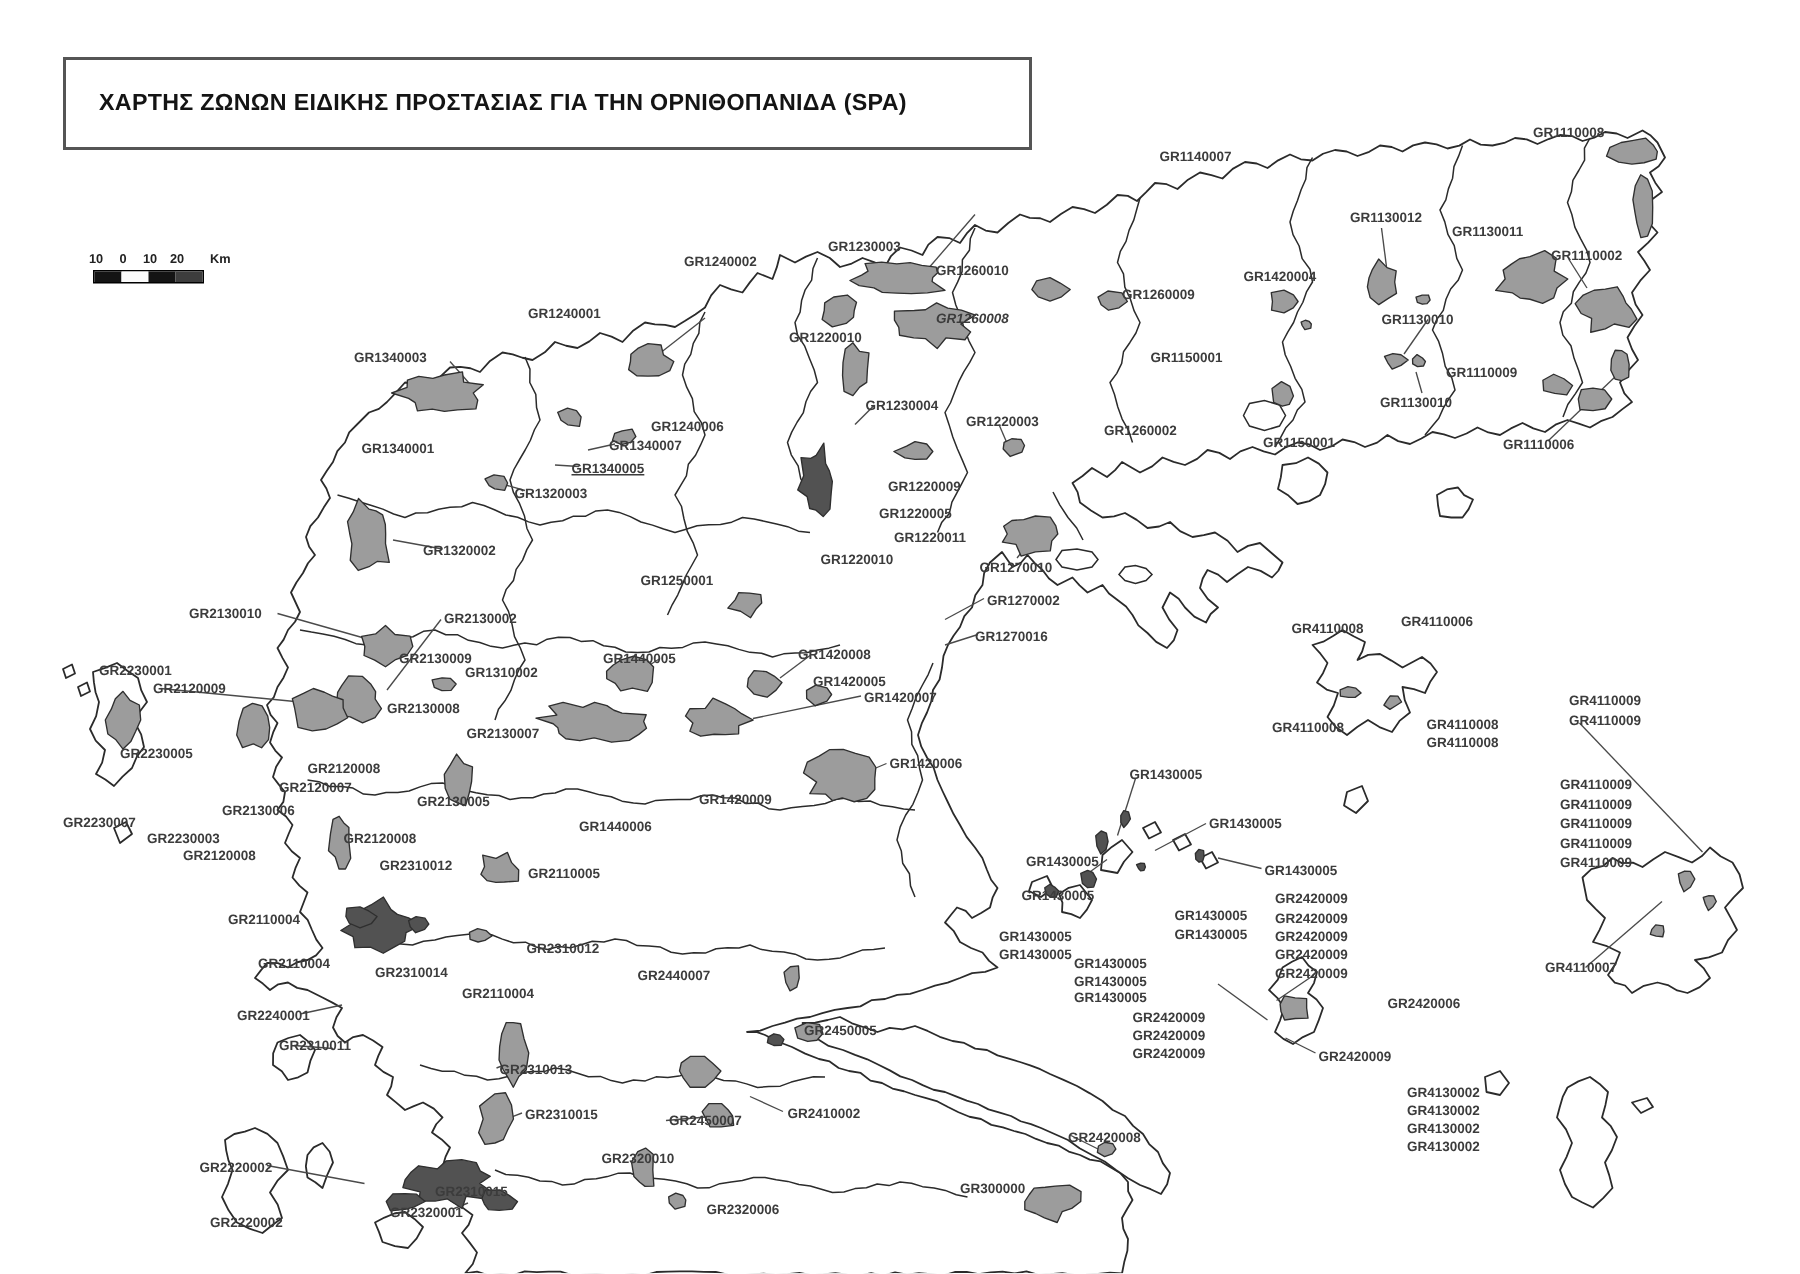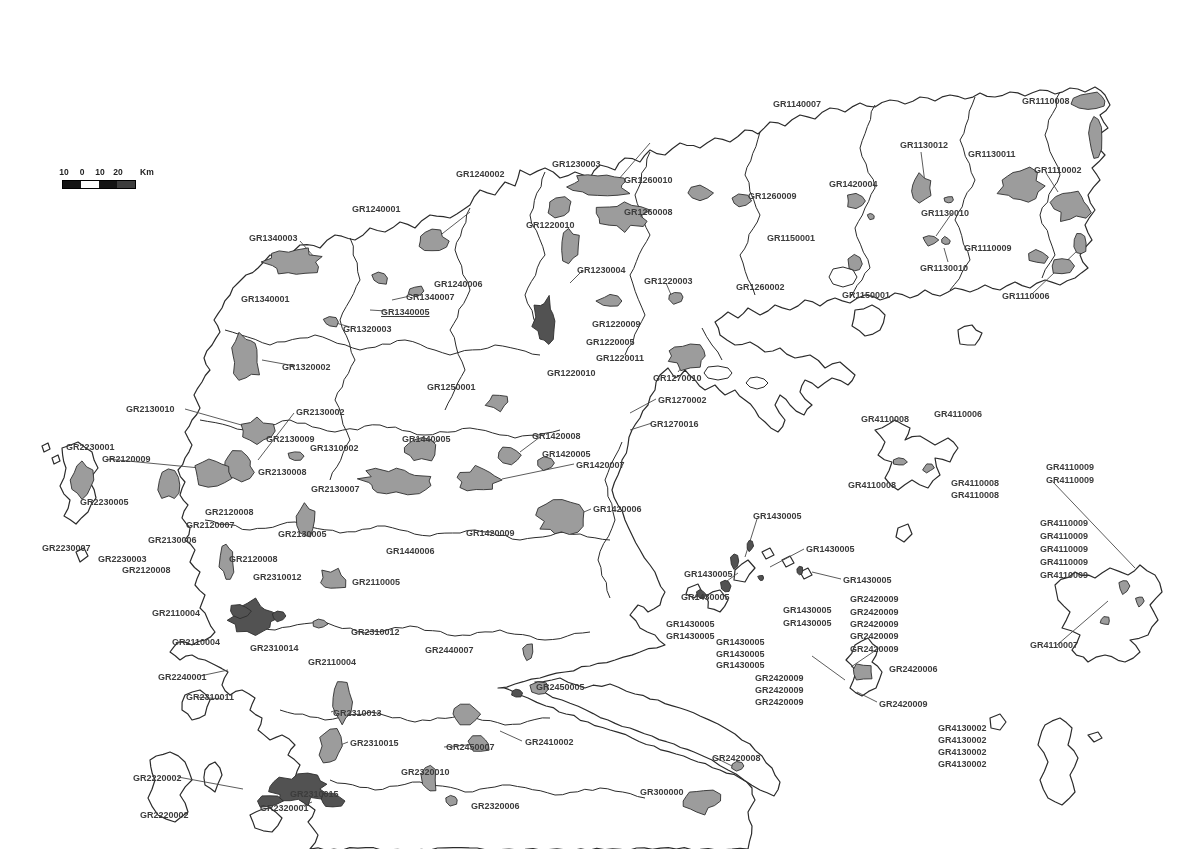--- a/index.html
+++ b/index.html
@@ -28,20 +28,23 @@
   .leader{stroke:#4a4a4a;stroke-width:.9;}
   #label-layer{position:absolute;left:0;top:0;width:1200px;height:849px;pointer-events:none;}
   .site-label{position:absolute;font-size:9px;font-weight:bold;color:var(--label,#3c3c3c);
         white-space:nowrap;line-height:1;}
 </style>
 </head>
 <body>
 
 <div class="page">
 
+  <div class="title-box">
+    <span class="title-text">ΧΑΡΤΗΣ ΖΩΝΩΝ ΕΙΔΙΚΗΣ ΠΡΟΣΤΑΣΙΑΣ ΓΙΑ ΤΗΝ ΟΡΝΙΘΟΠΑΝΙΔΑ (SPA)</span>
+  </div>
 
   <div class="scalebar">
     <span class="tick" style="left:-6px">10</span>
     <span class="tick" style="left:12px">0</span>
     <span class="tick" style="left:30px">10</span>
     <span class="tick" style="left:48px">20</span>
     <span class="unit">Km</span>
     <span class="bar">
         <i class="s1"></i>
         <i class="s2"></i>
@@ -225,34 +228,34 @@
         <polygon points="1129.9,586.0 1127.0,591.3 1122.6,594.5 1120.0,588.7 1118.9,582.6 1123.1,580.7 1126.9,580.9" class="patch"></polygon>
         <polygon points="1144.2,601.0 1142.1,604.3 1138.9,607.0 1136.9,602.8 1135.5,598.3 1139.3,597.1 1142.4,597.2" class="patch"></polygon>
         <polygon points="1109.3,621.0 1108.5,624.5 1104.1,624.1 1100.2,622.9 1101.2,619.6 1103.8,616.6 1108.8,617.2" class="patch"></polygon>
         <polygon points="953.4,200.0 951.4,202.4 948.2,202.8 944.9,201.6 944.0,198.1 948.1,196.8 952.3,196.7" class="patch"></polygon>
         <polygon points="874.2,216.0 873.9,218.7 869.9,219.7 868.1,217.0 867.4,214.7 870.2,213.5 872.8,214.3" class="patch"></polygon>
       </g>
   </svg>
 
   <div id="label-layer">
       <div class="site-label" style="left: 753px; top: 100px; padding-left: 20px;">GR1140007</div>
-      <div class="site-label" style="left: 1022px; top: 97px; text-align: center;">GR1110008</div>
+      <div class="site-label" style="left: 1022px; top: 84px; text-align: center;">GR1110008</div>
       <div class="site-label" style="left: 624px; top: 128px; margin-top: 48px;">GR1260010</div>
       <div class="site-label" style="left: 900px; top: 141px;">GR1130012</div>
       <div class="site-label" style="left: 968px; top: 150px;">GR1130011</div>
       <div class="site-label" style="left: 1034px; top: 166px;">GR1110002</div>
       <div class="site-label" style="left: 504px; top: 160px; padding-left: 48px;">GR1230003</div>
       <div class="site-label" style="left: 456px; top: 170px;">GR1240002</div>
       <div class="site-label" style="left: 797px; top: 180px; margin-left: 32px;">GR1420004</div>
       <div class="site-label" style="left: 352px; top: 205px;">GR1240001</div>
-      <div class="site-label" style="left: 624px; top: 208px;">GR1260008</div>
+      <div class="site-label" style="left: 624px; top: 208px; font-style: italic;">GR1260008</div>
       <div class="site-label" style="left: 716px; top: 192px; margin-left: 32px;">GR1260009</div>
       <div class="site-label" style="left: 921px; top: 209px;">GR1130010</div>
       <div class="site-label" style="left: 526px; top: 221px;">GR1220010</div>
-      <div class="site-label" style="left: 249px; top: 234px;">GR1340003</div>
+      <div class="site-label" style="left: 236px; top: 234px;">GR1340003</div>
       <div class="site-label" style="left: 767px; top: 234px;">GR1150001</div>
       <div class="site-label" style="left: 964px; top: 244px; text-align: center;">GR1110009</div>
       <div class="site-label" style="left: 920px; top: 264px;">GR1130010</div>
       <div class="site-label" style="left: 577px; top: 266px;">GR1230004</div>
       <div class="site-label" style="left: 644px; top: 277px;">GR1220003</div>
       <div class="site-label" style="left: 736px; top: 283px;">GR1260002</div>
       <div class="site-label" style="left: 842px; top: 291px;">GR1150001</div>
       <div class="site-label" style="left: 1002px; top: 292px;">GR1110006</div>
       <div class="site-label" style="left: 434px; top: 280px;">GR1240006</div>
       <div class="site-label" style="left: 222px; top: 295px; padding-left: 19px;">GR1340001</div>
@@ -332,21 +335,21 @@
       <div class="site-label" style="left: 716px; top: 638px;">GR1430005</div>
       <div class="site-label" style="left: 716px; top: 650px;">GR1430005</div>
       <div class="site-label" style="left: 716px; top: 661px;">GR1430005</div>
       <div class="site-label" style="left: 783px; top: 606px;">GR1430005</div>
       <div class="site-label" style="left: 783px; top: 619px;">GR1430005</div>
       <div class="site-label" style="left: 850px; top: 595px;">GR2420009</div>
       <div class="site-label" style="left: 850px; top: 608px;">GR2420009</div>
       <div class="site-label" style="left: 850px; top: 620px;">GR2420009</div>
       <div class="site-label" style="left: 850px; top: 632px;">GR2420009</div>
       <div class="site-label" style="left: 850px; top: 645px;">GR2420009</div>
-      <div class="site-label" style="left: 848px; top: 665px; padding-left: 41px;">GR2420006</div>
+      <div class="site-label" style="left: 884px; top: 665px; padding-left: 41px;">GR2420006</div>
       <div class="site-label" style="left: 755px; top: 674px;">GR2420009</div>
       <div class="site-label" style="left: 755px; top: 686px;">GR2420009</div>
       <div class="site-label" style="left: 755px; top: 698px;">GR2420009</div>
       <div class="site-label" style="left: 879px; top: 700px;">GR2420009</div>
       <div class="site-label" style="left: 1040px; top: 519px;">GR4110009</div>
       <div class="site-label" style="left: 1040px; top: 532px;">GR4110009</div>
       <div class="site-label" style="left: 1040px; top: 545px;">GR4110009</div>
       <div class="site-label" style="left: 1040px; top: 558px;">GR4110009</div>
       <div class="site-label" style="left: 1040px; top: 571px;">GR4110009</div>
       <div class="site-label" style="left: 1030px; top: 641px;">GR4110007</div>

